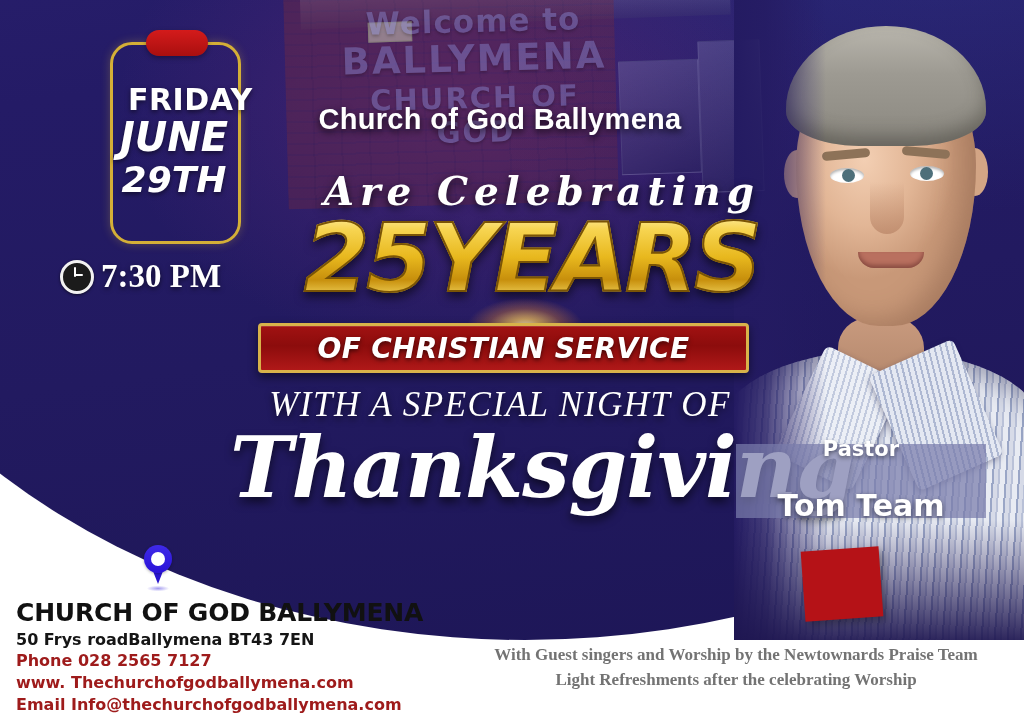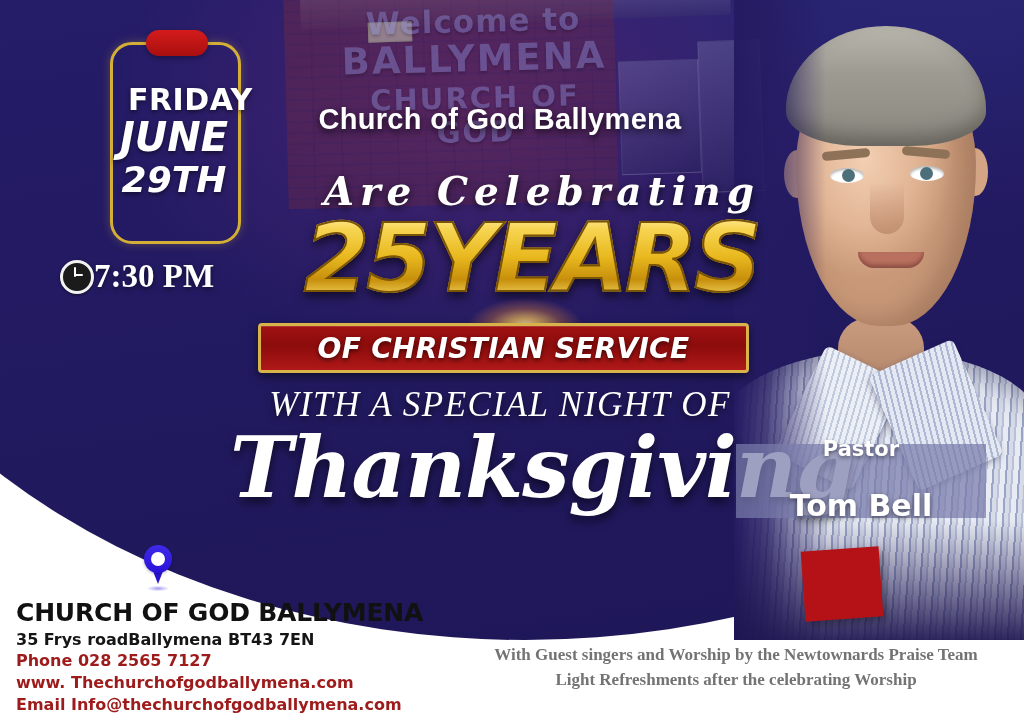--- a/index.html
+++ b/index.html
@@ -176,21 +176,21 @@
     text-align:center;color:#fff;
     font-family:"DejaVu Sans",sans-serif;
     text-shadow:0 2px 5px rgba(0,0,0,.55);
   }
   .date-text .d-day{font-size:30px;font-weight:700;letter-spacing:.5px;line-height:1.08;margin-left:24px;}
   .date-text .d-month{font-size:40px;font-weight:700;font-style:italic;line-height:1.05;}
   .date-text .d-num{font-size:36px;font-weight:700;font-style:italic;line-height:1.2;}
 
   .time-row{
     position:absolute;left:60px;top:258px;width:200px;
-    display:flex;align-items:center;gap:0;
+    display:flex;align-items:center;gap:7px;
     color:#fff;
     font-family:"Liberation Serif",serif;
     font-weight:700;font-size:33px;
     text-shadow:0 2px 5px rgba(0,0,0,.55);
   }
   .clock-icon{
     width:28px;height:28px;border-radius:50%;
     background:#1b1b1b;
     border:3px solid #f2f2f2;
     position:relative;flex:0 0 auto;
@@ -405,34 +405,34 @@
   <div class="years">25YEARS</div>
   <div class="burst"></div>
   <div class="service-banner">
     <span>OF CHRISTIAN SERVICE</span>
   </div>
   <div class="special-night">WITH A SPECIAL NIGHT OF</div>
   <div class="thanksgiving">Thanksgiving</div>
 
   <div class="nameplate">
     <div class="role">Pastor</div>
-    <div class="pname">Tom Bell</div>
+    <div class="pname">Tom Team</div>
   </div>
 
   <div class="red-rect"></div>
 
   <div class="pin-wrap">
     <div class="pin-shadow"></div>
     <div class="pin-tip"></div>
     <div class="pin"></div>
   </div>
 
   <div class="footer">
     <div class="f-name">CHURCH OF GOD BALLYMENA</div>
-    <div class="f-addr">35 Frys roadBallymena BT43 7EN</div>
+    <div class="f-addr">50 Frys roadBallymena BT43 7EN</div>
     <div class="f-red">Phone 028 2565 7127</div>
     <div class="f-red">www. Thechurchofgodballymena.com</div>
     <div class="f-red">Email Info@thechurchofgodballymena.com</div>
   </div>
 
   <div class="guest-note">
     <div>With Guest singers and Worship by the Newtownards Praise Team</div>
     <div>Light Refreshments after the celebrating Worship</div>
   </div>
 

